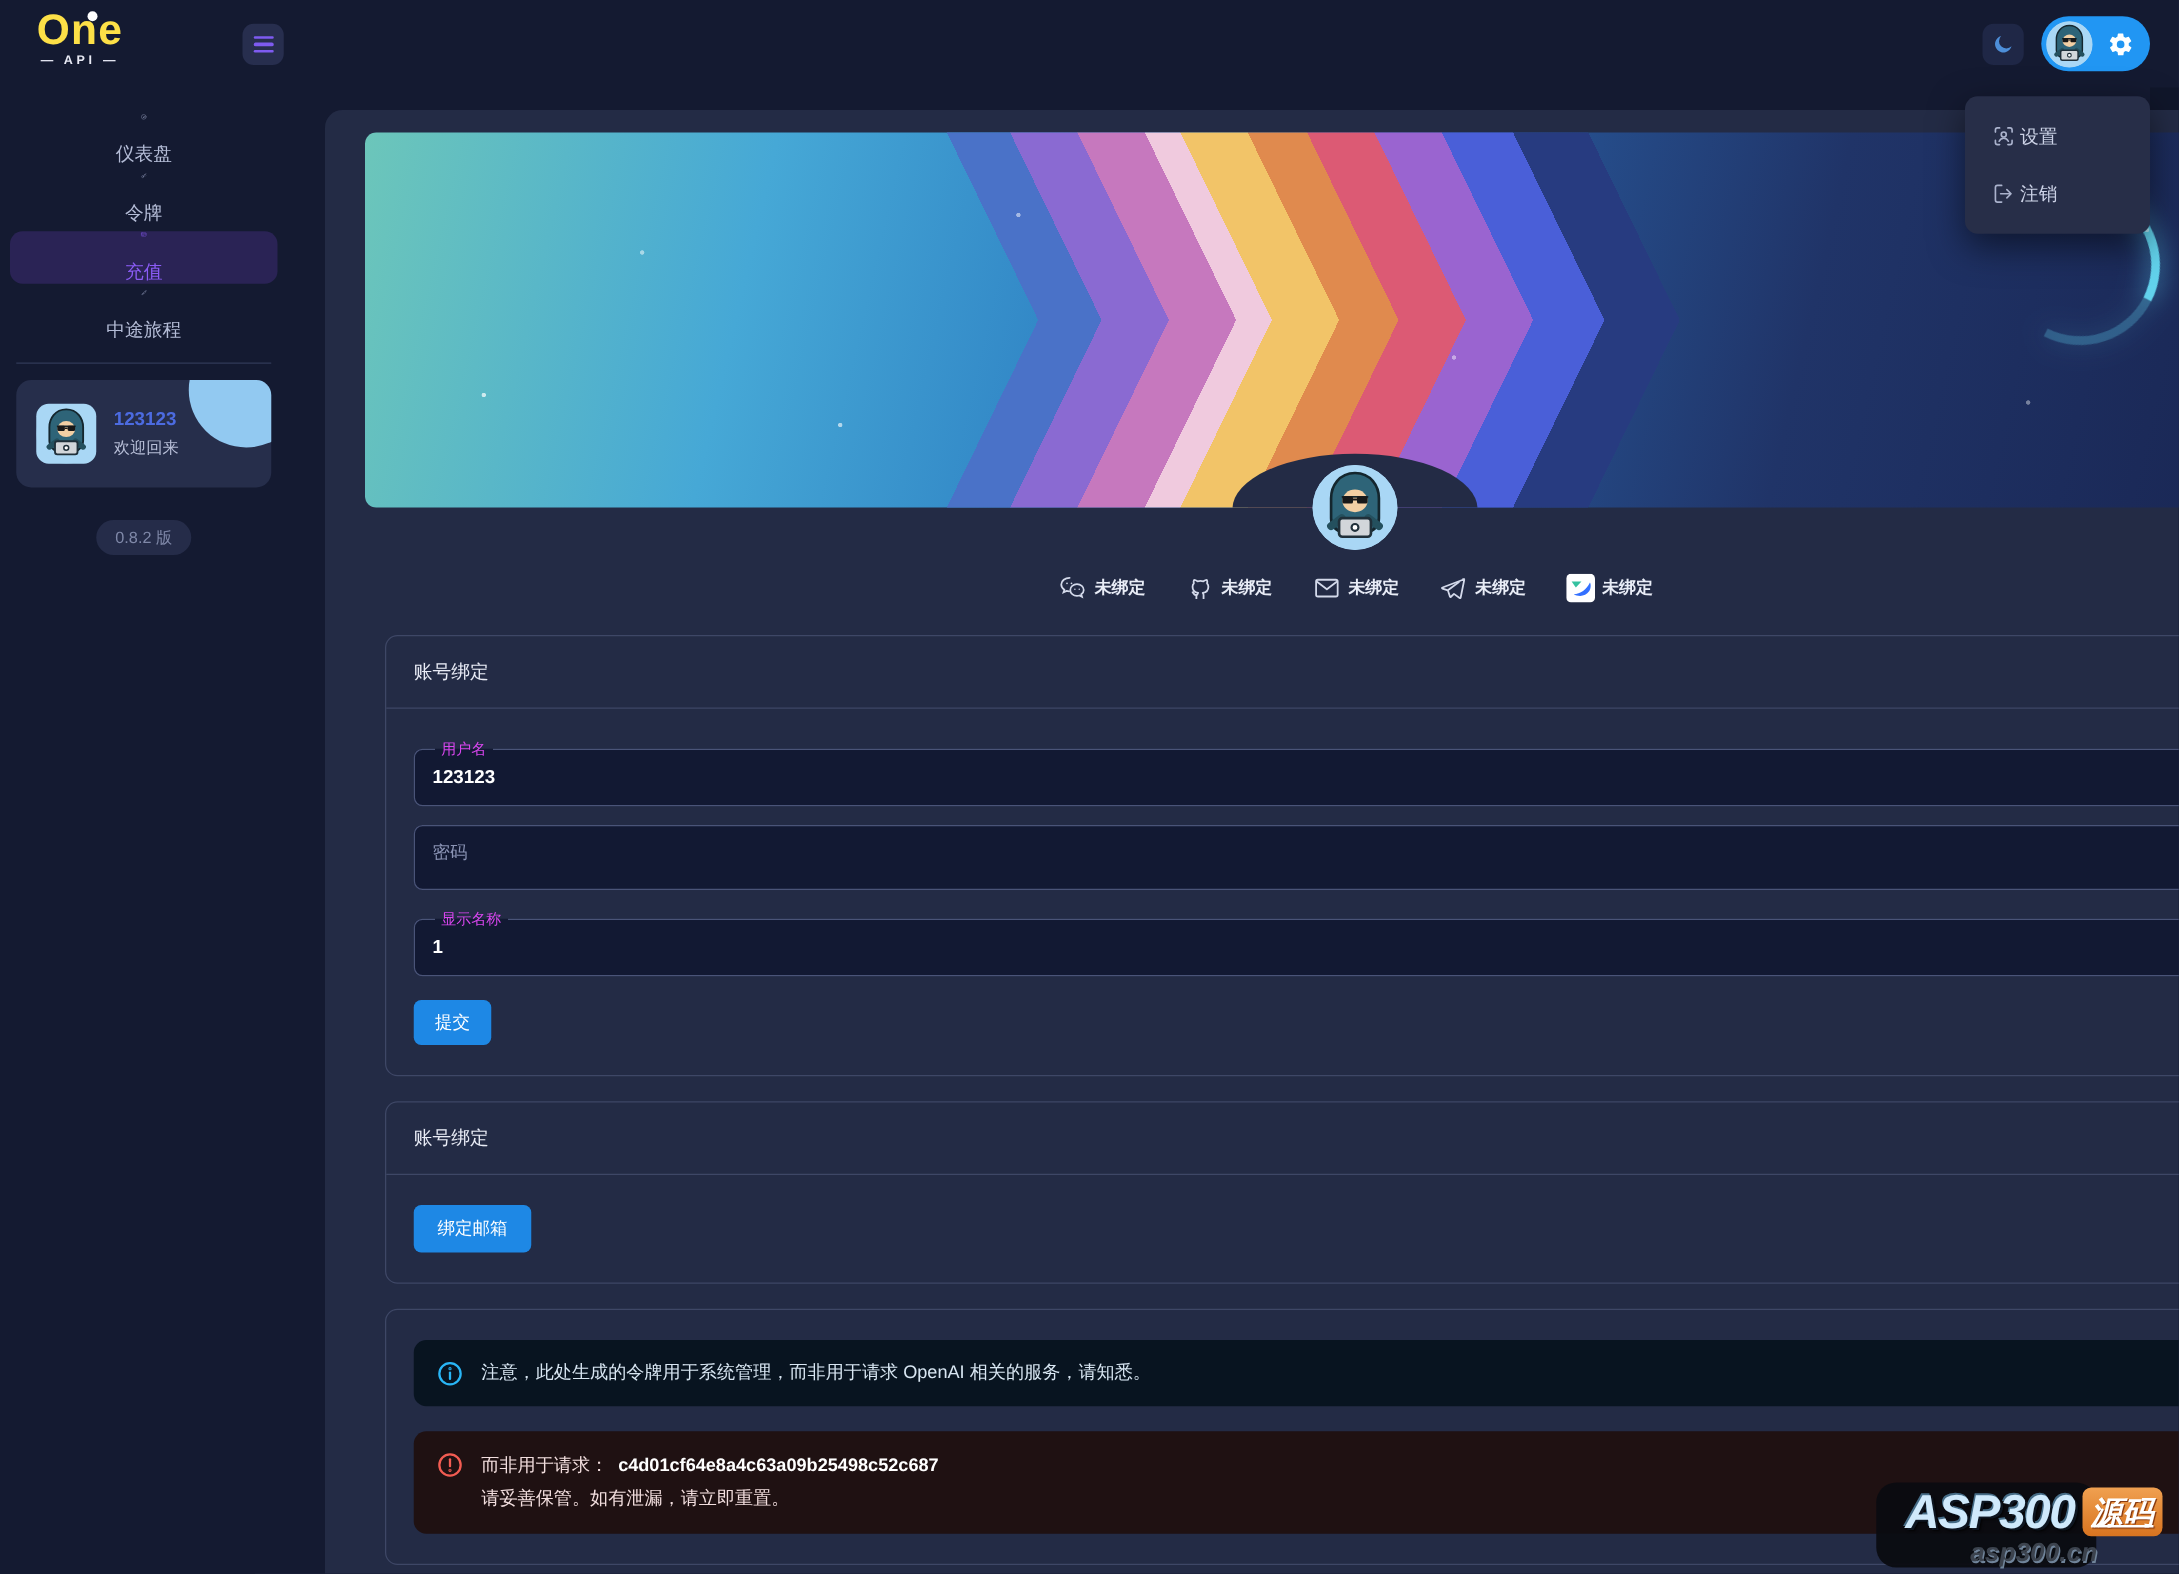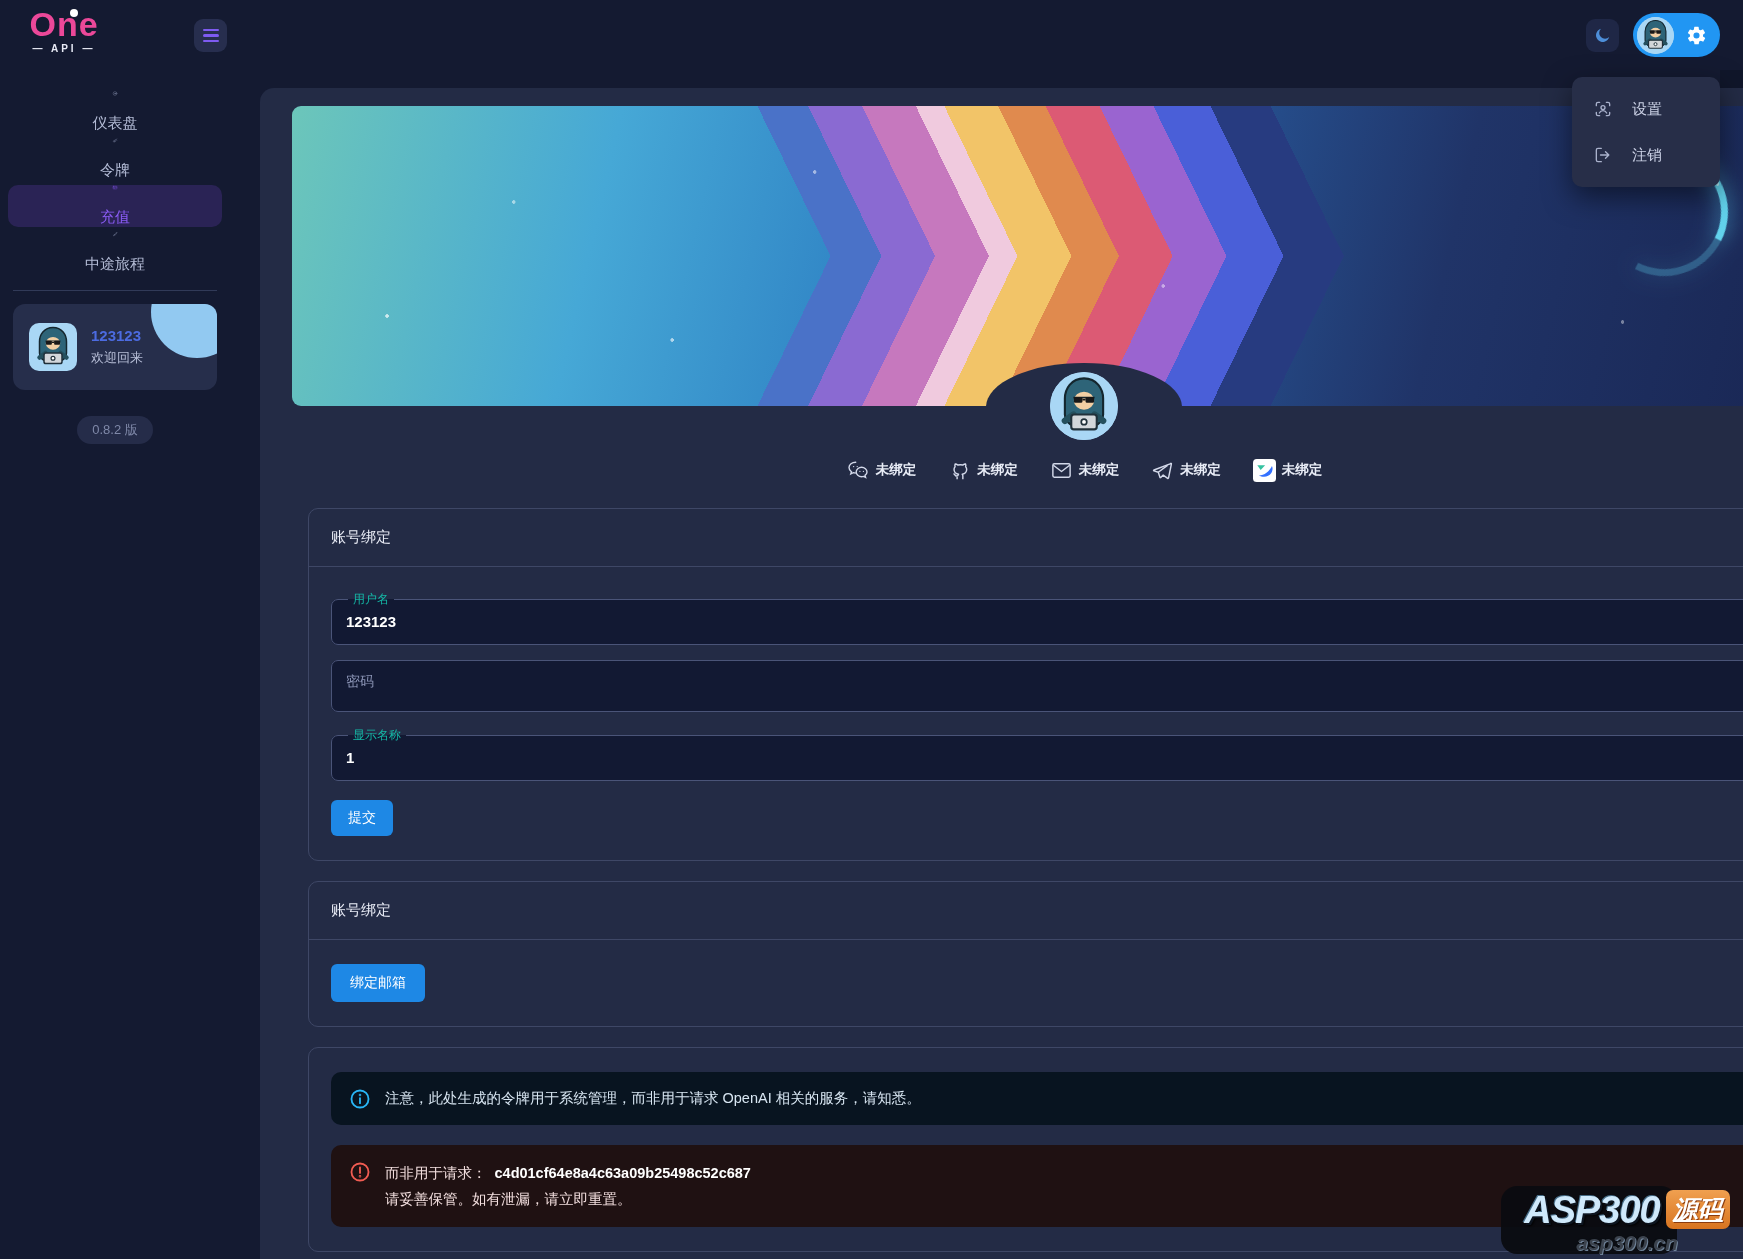--- a/index.html
+++ b/index.html
@@ -6,32 +6,32 @@
   html,body { width:1743px; height:1259px; }
   body {
     position:relative; overflow:hidden;
     background:#141a31;
     font-family:"Liberation Sans","DejaVu Sans",sans-serif;
     color:#d6dbec;
   }
   
   .topbar { position:absolute; top:0; left:0; right:0; height:70px; z-index:30; }
   .logo { position:absolute; left:24px; top:7px; width:80px; text-align:center; }
-  .logo-one { font-size:34px; font-weight:800; color:#ec4899; letter-spacing:1px; line-height:34px; position:relative; display:inline-block; }
+  .logo-one { font-size:34px; font-weight:800; color:#fde047; letter-spacing:1px; line-height:34px; position:relative; display:inline-block; }
   .logo-dot { position:absolute; top:2px; left:46px; width:8px; height:8px; border-radius:50%; background:#ffffff; }
   .logo-api { font-size:10px; font-weight:700; letter-spacing:3px; color:#e8eaf5; margin-top:2px; }
   .hamburger-btn { position:absolute; left:194px; top:19px; width:33px; height:33px; border-radius:9px; background:#272e4e; display:flex; flex-direction:column; justify-content:center; align-items:center; gap:3px; cursor:pointer; }
   .hamburger-btn i { display:block; width:16px; height:2.4px; border-radius:2px; background:#7e5bf0; }
   .top-right { position:absolute; right:23px; top:13px; display:flex; align-items:center; gap:14px; }
   .moon-btn { width:33px; height:33px; border-radius:9px; background:#1f2746; display:flex; align-items:center; justify-content:center; cursor:pointer; }
   .user-pill { height:44px; border-radius:22px; background:#2196f3; display:flex; align-items:center; gap:12px; padding:0 13px 0 4px; cursor:pointer; }
   .pill-avatar { width:37px; height:37px; border-radius:50%; overflow:hidden; background:#a9d7f5; }
   
   .dropdown { position:absolute; top:77px; right:23px; width:148px; background:#272e48; border-radius:10px; box-shadow:0 10px 28px rgba(0,0,0,.5); padding:9px 0; z-index:40; }
-  .dropdown-item { display:flex; align-items:center; gap:19px; padding:13px 21px; font-size:15px; color:#ccd2e6; cursor:pointer; }
+  .dropdown-item { display:flex; align-items:center; gap:3px; padding:13px 21px; font-size:15px; color:#ccd2e6; cursor:pointer; }
   .dropdown-item svg { flex:none; }
   
   .sidebar { position:absolute; top:70px; left:0; width:230px; bottom:0; padding-top:16px; z-index:20; }
   .nav-item { display:flex; align-items:center; gap:18px; height:42px; margin:5px 8px; padding:0 22px; border-radius:10px; font-size:15px; color:#b4bcd6; cursor:pointer;flex-direction:column; }
   .nav-item svg { color:#98a1c0; }
   .nav-item.active { background:#2a2355; color:#8b5cf6; }
   .nav-item.active svg { color:#8b5cf6; }
   .sidebar-divider { border-top:1px solid #313a58; margin:16px 13px 0; }
   .user-card { margin:13px 13px 0; background:#262e4b; border-radius:12px; height:86px; position:relative; overflow:hidden; display:flex; align-items:center; gap:14px; padding:0 16px; cursor:pointer; }
   .user-card .deco { position:absolute; right:-26px; top:-38px; width:92px; height:92px; border-radius:50%; background:#92c9f1; }
@@ -68,21 +68,21 @@
   .main-avatar { position:absolute; left:50%; bottom:-34px; transform:translateX(-50%); width:68px; height:68px; border-radius:50%; overflow:hidden; background:#a9d7f5; z-index:5; }
   
   .bindings-row { display:flex; justify-content:center; align-items:center; gap:32px; padding:52px 0 26px; }
   .binding-item { display:flex; align-items:center; gap:6px; font-size:13.5px; font-weight:700; color:#e9edf7; cursor:pointer; }
   .binding-item svg { color:#d3d9ea; }
   
   .card { margin:0 24px 20px 48px; border:1px solid #3e4766; border-radius:10px; }
   .card-header { padding:19px 22px; font-size:15px; color:#e9ecf6; border-bottom:1px solid #3e4766; }
   .card-body { padding:24px 22px; }
   fieldset.field { border:1px solid #4a5478; border-radius:7px; background:#121933; padding:2px 14px 10px; margin-bottom:15px; min-height:52px; }
-  fieldset.field legend { font-size:12px; color:#14b8a6; padding:0 5px; margin-left:2px; }
+  fieldset.field legend { font-size:12px; color:#d946ef; padding:0 5px; margin-left:2px; }
   .field-value { font-size:15px; font-weight:700; color:#ffffff; line-height:24px; min-height:24px; }
   .field-plain { display:flex; align-items:center; height:48px; padding-top:0; }
   .field-plain .inner-label { font-size:14px; color:#8a93b4; }
   .btn-blue { display:inline-block; background:#1e88e5; color:#ffffff; font-size:14px; border:none; border-radius:6px; padding:10px 19px; cursor:pointer; font-family:inherit; }
   .submit-btn { margin-top:4px; padding:9px 17px; }
   
   .alert { display:flex; align-items:flex-start; gap:14px; border-radius:10px; padding:15px 18px; font-size:14.5px; line-height:1.55; }
   .alert svg { flex:none; margin-top:1px; }
   .alert-info { background:#081420; color:#d8e6f2; align-items:center; }
   .alert-error { background:#1f1112; color:#f2dede; margin-top:20px; line-height:1.8; }

